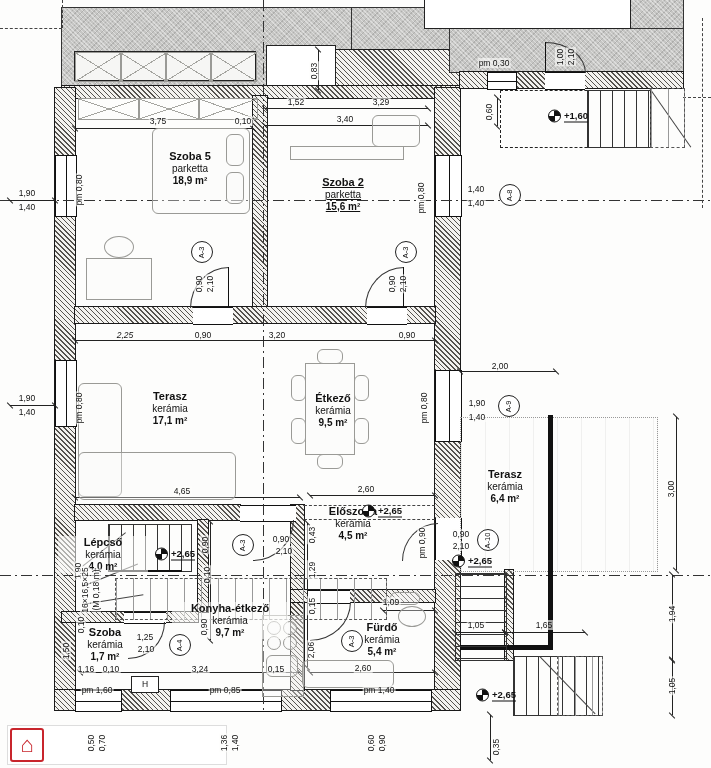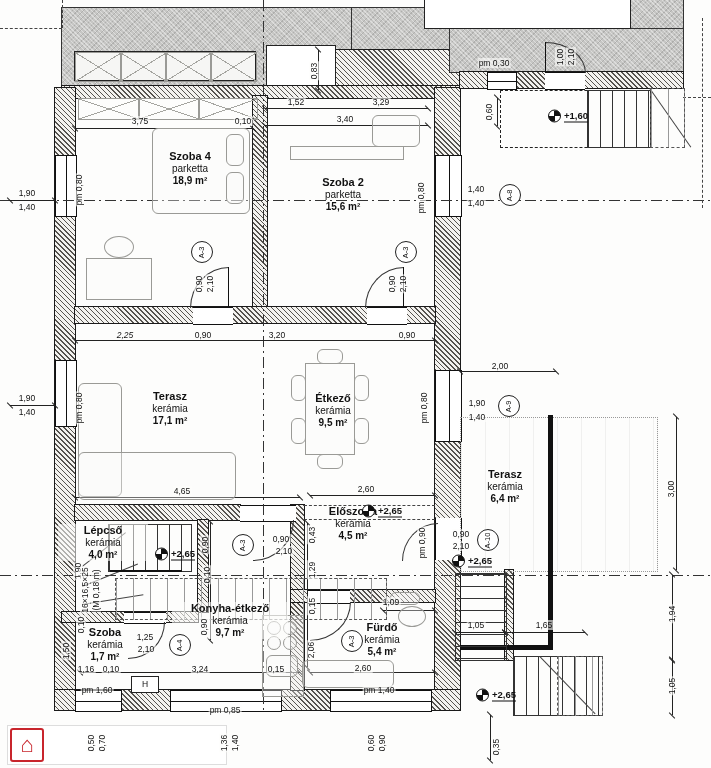--- a/index.html
+++ b/index.html
@@ -214,25 +214,25 @@
   <div class="furn ell" style="left:267px;top:636px;width:12px;height:12px;"></div>
   <div class="furn ell" style="left:283px;top:636px;width:12px;height:12px;"></div>
   <div class="furn round" style="left:266px;top:655px;width:30px;height:20px;"></div>
   <div class="whitebox" style="left:132px;top:677px;width:26px;height:15px;"></div>
 
   <div class="furn round" style="left:302px;top:660px;width:90px;height:26px;"></div>
   <div class="furn ell" style="left:398px;top:606px;width:26px;height:19px;"></div>
   <div class="furn round" style="left:390px;top:592px;width:28px;height:11px;"></div>
 
   <div class="room-label" style="left:145px;top:150px;width:90px;">
-    <div class="rname">Szoba 4</div>
+    <div class="rname">Szoba 5</div>
     <div class="rmat">parketta</div>
     <div class="rarea">18,9 m²</div>
   </div>
-  <div class="room-label" style="left:298px;top:176px;width:90px;">
+  <div class="room-label" style="left:298px;top:176px;width:90px;text-decoration:underline;">
     <div class="rname">Szoba 2</div>
     <div class="rmat">parketta</div>
     <div class="rarea">15,6 m²</div>
   </div>
   <div class="room-label" style="left:125px;top:390px;width:90px;">
     <div class="rname">Terasz</div>
     <div class="rmat">kerámia</div>
     <div class="rarea">17,1 m²</div>
   </div>
   <div class="room-label" style="left:288px;top:392px;width:90px;">
@@ -243,21 +243,21 @@
   <div class="room-label" style="left:460px;top:468px;width:90px;">
     <div class="rname">Terasz</div>
     <div class="rmat">kerámia</div>
     <div class="rarea">6,4 m²</div>
   </div>
   <div class="room-label" style="left:308px;top:505px;width:90px;">
     <div class="rname">Előszoba</div>
     <div class="rmat">kerámia</div>
     <div class="rarea">4,5 m²</div>
   </div>
-  <div class="room-label" style="left:58px;top:524px;width:90px;background:rgba(253,253,252,.55);">
+  <div class="room-label" style="left:58px;top:536px;width:90px;background:rgba(253,253,252,.55);">
     <div class="rname">Lépcső</div>
     <div class="rmat">kerámia</div>
     <div class="rarea">4,0 m²</div>
   </div>
   <div class="room-label" style="left:60px;top:626px;width:90px;">
     <div class="rname">Szoba</div>
     <div class="rmat">kerámia</div>
     <div class="rarea">1,7 m²</div>
   </div>
   <div class="room-label" style="left:172px;top:602px;width:116px;background:rgba(253,253,252,.55);">
@@ -269,21 +269,21 @@
     <div class="rname">Fürdő</div>
     <div class="rmat">kerámia</div>
     <div class="rarea">5,4 m²</div>
   </div>
 
   <div id="annot">
       <span class="dim v" style="left: 314px; top: 71px;">0,83</span>
       <span class="dim" style="left: 296px; top: 102px;">1,52</span>
       <span class="dim" style="left: 381px; top: 102px;">3,29</span>
       <span class="dim" style="left: 345px; top: 119px;">3,40</span>
-      <span class="dim" style="left: 140px; top: 121px;">3,75</span>
+      <span class="dim" style="left: 158px; top: 121px;">3,75</span>
       <span class="dim" style="left: 243px; top: 121px;">0,10</span>
       <span class="dim" style="left: 494px; top: 63px;">pm 0,30</span>
       <span class="dim v" style="left: 560px; top: 57px;">1,00</span>
       <span class="dim v" style="left: 571px; top: 57px;">2,10</span>
       <span class="dim v" style="left: 489px; top: 112px;">0,60</span>
       <span class="dim" style="left: 27px; top: 193px;">1,90</span>
       <span class="dim" style="left: 27px; top: 207px;">1,40</span>
       <span class="dim v" style="left: 79px; top: 190px;">pm 0,80</span>
       <span class="dim v" style="left: 421px; top: 198px;">pm 0,80</span>
       <span class="dim" style="left: 476px; top: 189px;">1,40</span>
@@ -326,21 +326,21 @@
       <span class="dim" style="left: 145px; top: 637px;">1,25</span>
       <span class="dim" style="left: 146px; top: 649px;">2,10</span>
       <span class="dim" style="left: 86px; top: 669px;">1,16</span>
       <span class="dim" style="left: 111px; top: 669px;">0,10</span>
       <span class="dim" style="left: 200px; top: 669px;">3,24</span>
       <span class="dim" style="left: 276px; top: 669px;">0,15</span>
       <span class="dim" style="left: 391px; top: 602px;">1,09</span>
       <span class="dim" style="left: 363px; top: 668px;">2,60</span>
       <span class="dim" style="left: 97px; top: 690px;">pm 1,60</span>
       <span class="dim" style="left: 145px; top: 684px;">H</span>
-      <span class="dim" style="left: 225px; top: 690px; margin-top: 20px;">pm 0,85</span>
+      <span class="dim" style="left: 225px; top: 690px;">pm 0,85</span>
       <span class="dim" style="left: 379px; top: 690px;">pm 1,40</span>
       <span class="dim v" style="left: 91px; top: 743px;">0,50</span>
       <span class="dim v" style="left: 102px; top: 743px;">0,70</span>
       <span class="dim v" style="left: 224px; top: 743px;">1,36</span>
       <span class="dim v" style="left: 235px; top: 743px;">1,40</span>
       <span class="dim v" style="left: 371px; top: 743px;">0,60</span>
       <span class="dim v" style="left: 382px; top: 743px;">0,90</span>
       <span class="dim" style="left: 476px; top: 625px;">1,05</span>
       <span class="dim" style="left: 544px; top: 625px;">1,65</span>
       <span class="dim v" style="left: 672px; top: 614px;">1,94</span>

